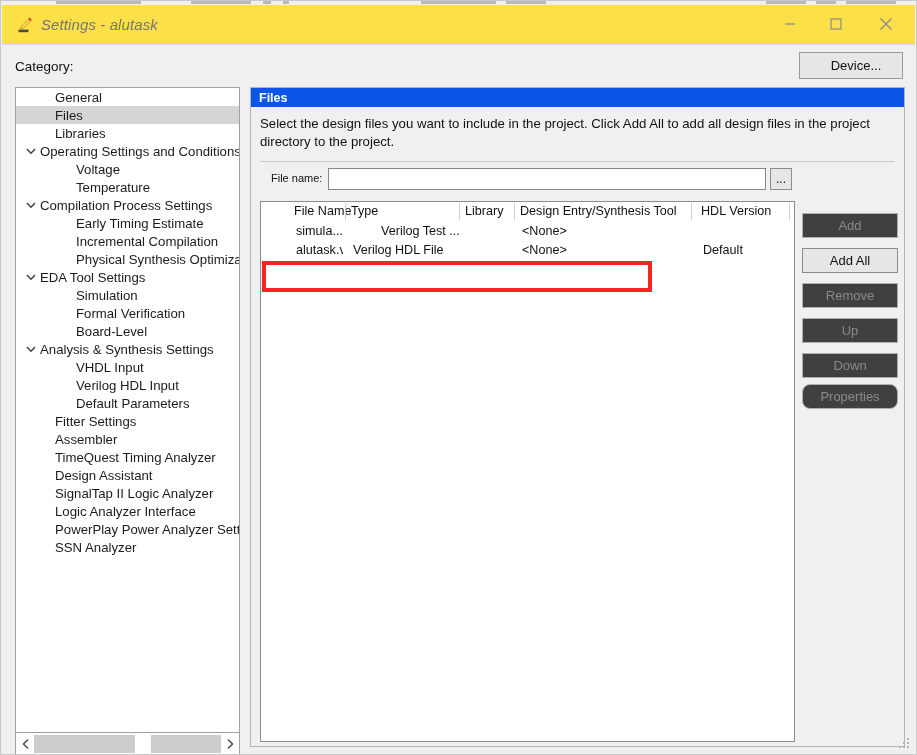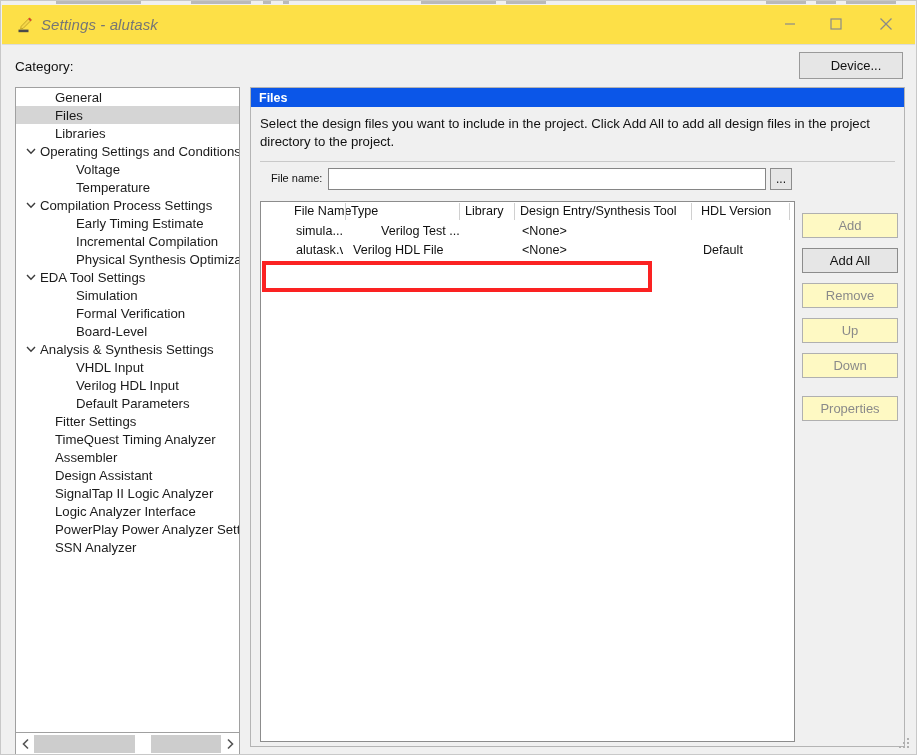--- a/index.html
+++ b/index.html
@@ -229,21 +229,21 @@
     box-sizing: border-box;
     pointer-events: none;
     z-index: 40;
   }
 
   
   .side-btn {
     position: absolute; left: 551px;
     width: 96px; height: 25px;
     border: 1px solid #b0b0b0;
-    background: #fef9c3;
+    background: #404040;
     font-size: 13px; color: #8a8a8a;
     display: flex; align-items: center; justify-content: center;
     box-sizing: border-box;
     cursor: default;
   }
   .side-btn.enabled {
     color: #111;
     background: #e6e6e6;
     border: 1px solid #8c8c8c;
   }
@@ -372,24 +372,24 @@
           <div class="tree-item lvl2">
             <span class="tree-label">Verilog HDL Input</span>
           </div>
           <div class="tree-item lvl2">
             <span class="tree-label">Default Parameters</span>
           </div>
           <div class="tree-item lvl1">
             <span class="tree-label">Fitter Settings</span>
           </div>
           <div class="tree-item lvl1">
+            <span class="tree-label">Assembler</span>
+          </div>
+          <div class="tree-item lvl1">
             <span class="tree-label">TimeQuest Timing Analyzer</span>
-          </div>
-          <div class="tree-item lvl1">
-            <span class="tree-label">Assembler</span>
           </div>
           <div class="tree-item lvl1">
             <span class="tree-label">Design Assistant</span>
           </div>
           <div class="tree-item lvl1">
             <span class="tree-label">SignalTap II Logic Analyzer</span>
           </div>
           <div class="tree-item lvl1">
             <span class="tree-label">Logic Analyzer Interface</span>
           </div>
@@ -460,21 +460,21 @@
             </div>
           </div>
       </div>
 
       <div id="side-buttons">
           <div class="side-btn" style="top: 125px;">Add</div>
           <div class="side-btn enabled" style="top: 160px;">Add All</div>
           <div class="side-btn" style="top: 195px;">Remove</div>
           <div class="side-btn" style="top: 230px;">Up</div>
           <div class="side-btn" style="top: 265px;">Down</div>
-          <div class="side-btn" style="top: 308px;">Properties</div>
+          <div class="side-btn" style="top: 296px; border-radius: 8px;">Properties</div>
         </div>
     </div>
 
     <div class="red-box"></div>
 
     <div id="bottom-buttons"></div>
 
     <div class="grip">
       <i style="left:8px;top:0px;"></i>
       <i style="left:4px;top:4px;"></i>

